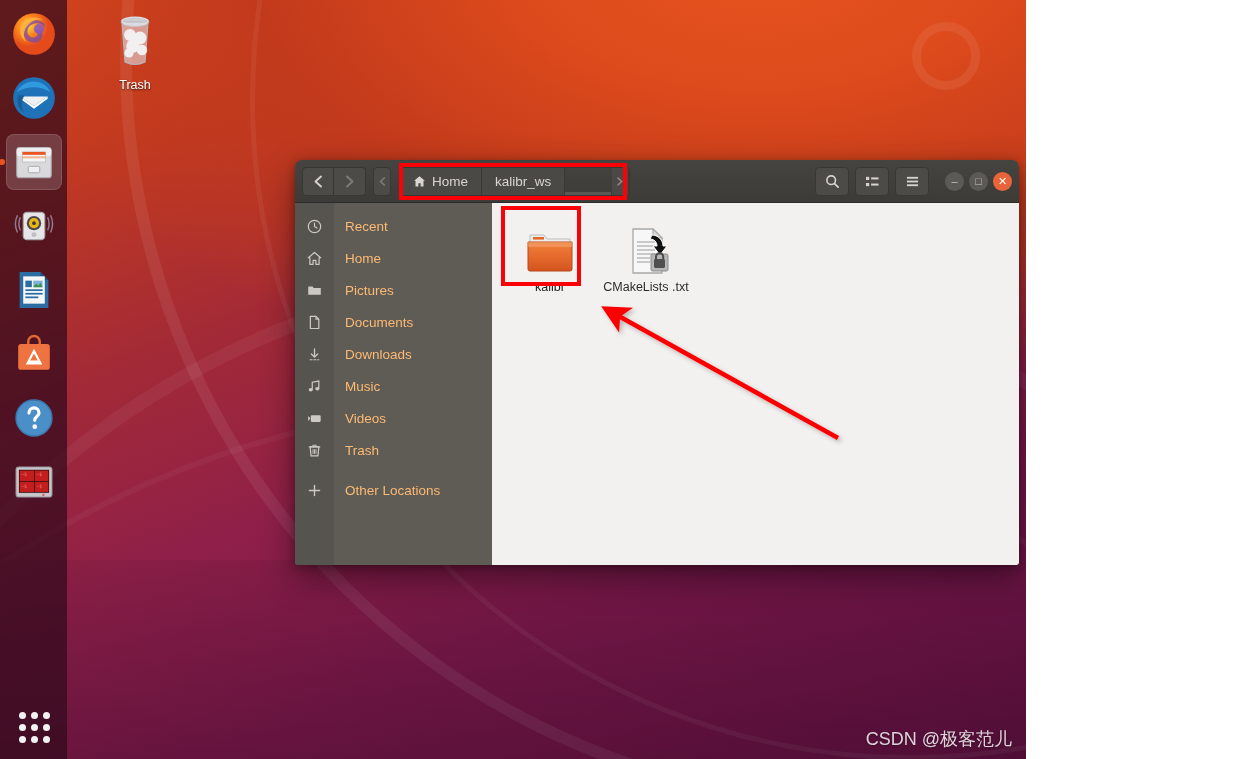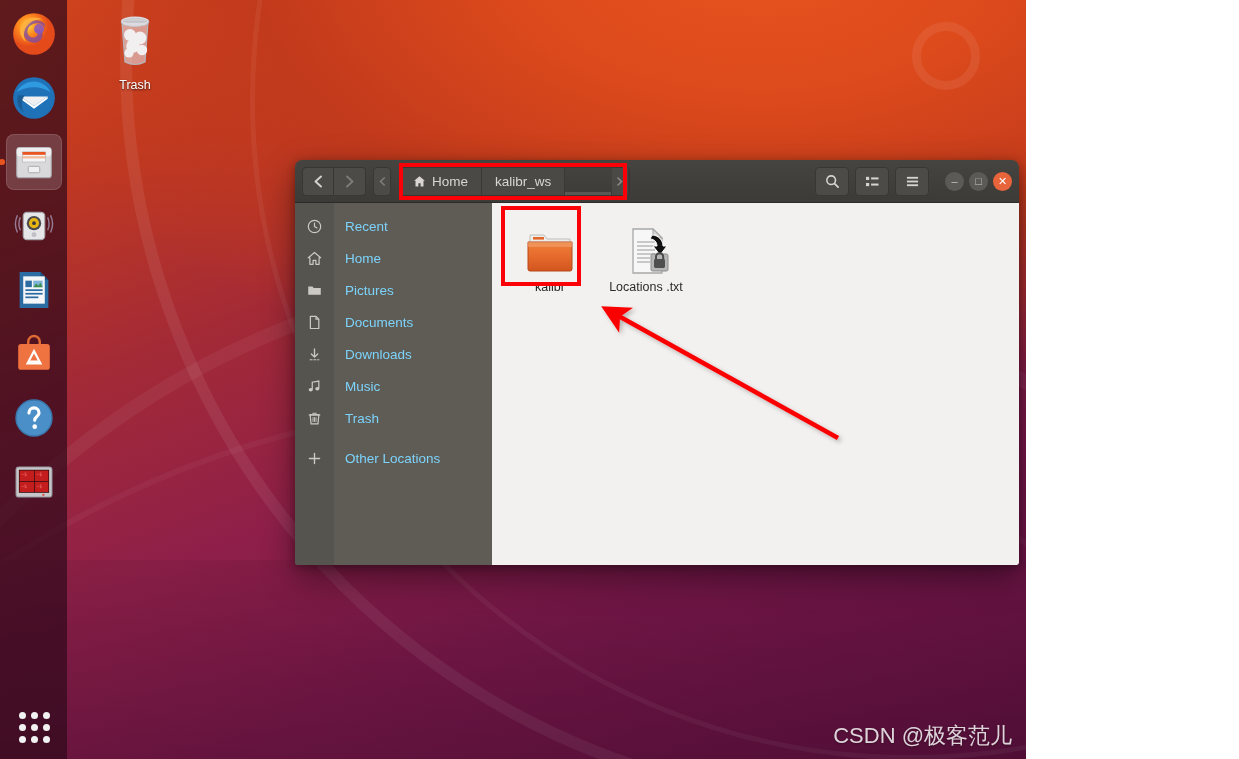--- a/index.html
+++ b/index.html
@@ -174,21 +174,21 @@
     display: flex; flex-direction: column;
     padding-top: 7px;
     position: relative;
   }
   #sidebar::before {
     content:""; position:absolute; left:0; top:0; bottom:0; width:39px;
     background: #56544e;
   }
   .side-item {
     height: 32px; display: flex; align-items: center;
-    color: #7dd3fc; font-size: 13.5px;
+    color: #fdba74; font-size: 13.5px;
     position: relative; z-index: 1;
   }
   .side-item .si-ico {
     width: 39px; flex: 0 0 39px;
     display:flex; align-items:center; justify-content:center;
     color: #ccc9c4;
   }
   .side-item .si-lbl { padding-left: 11px; }
   .side-gap { height: 8px; }
 
@@ -217,21 +217,21 @@
     z-index: 40; pointer-events: none;
   }
   #annot-crumbs { left: 399px; top: 163px; width: 228px; height: 37px; }
   #annot-folder { left: 501px; top: 206px; width: 80px; height: 80px; }
   #annot-arrow { position: absolute; left: 580px; top: 290px; z-index: 40; pointer-events:none; }
 
   
   #watermark {
     position: absolute; right: 14px; bottom: 8px;
     color: rgba(255,255,255,0.82);
-    font-size: 22px;
+    font-size: 18px;
     z-index: 30;
     text-shadow: 0 1px 2px rgba(0,0,0,0.3);
   }
 </style>
 </head>
 <body>
 
 <div id="desktop">
 
   <div class="swoosh sw1"></div>
@@ -509,20 +509,29 @@
             <svg width="15" height="15" viewBox="0 0 16 16">
                 <path d="M5.6 11V3.4l7-1.2V10" fill="none" stroke="currentColor" stroke-width="1.3"></path>
                 <ellipse cx="4" cy="11.4" rx="2.2" ry="1.8" fill="currentColor"></ellipse>
                 <ellipse cx="11" cy="10.4" rx="2.2" ry="1.8" fill="currentColor"></ellipse>
               </svg>
           </span>
           <span class="si-lbl">Music</span>
         </div>
 
 
+        <div class="side-item">
+          <span class="si-ico">
+            <svg width="15" height="15" viewBox="0 0 16 16">
+                <rect x="4" y="4.6" width="10.6" height="7" rx="1.2" fill="currentColor"></rect>
+                <path d="M1.2 5.4l2.4 2.6-2.4 2.6z" fill="currentColor"></path>
+              </svg>
+          </span>
+          <span class="si-lbl">Videos</span>
+        </div>
 
         <div class="side-item">
           <span class="si-ico">
             <svg width="15" height="15" viewBox="0 0 16 16">
                 <path d="M3.4 4.2h9.2l-.9 9.6H4.3z" fill="none" stroke="currentColor" stroke-width="1.3" stroke-linejoin="round"></path>
                 <path d="M2.4 4.2h11.2M6.2 2.4h3.6" stroke="currentColor" stroke-width="1.3" stroke-linecap="round"></path>
                 <path d="M6.4 6.6v5M8 6.6v5M9.6 6.6v5" stroke="currentColor" stroke-width="1"></path>
               </svg>
           </span>
           <span class="si-lbl">Trash</span>
@@ -568,21 +577,21 @@
               <path d="M33 2v9h9z" fill="#dcdcdc" stroke="#a8a8a8" stroke-width="1.1"></path>
               <g stroke="#9a9a9a" stroke-width="1">
                 <path d="M17 15h18M17 19h18M17 23h18M17 27h18M17 31h13M17 35h13"></path>
               </g>
               <path d="M32 8c6 0 11 5 11 11h4l-7 9-7-9h4c0-4-3-7-7-7z" fill="#111" stroke="#fff" stroke-width="1"></path>
               <rect x="31" y="27" width="17" height="17" rx="1.5" fill="#b6b6b6" stroke="#8d8d8d" stroke-width="1"></rect>
               <path d="M36 32v-2.2a3.6 3.6 0 017.2 0V32" fill="none" stroke="#4a4a4a" stroke-width="2"></path>
               <rect x="34" y="32" width="11" height="9" rx="1.4" fill="#4f4f4f"></rect>
             </svg>
           </span>
-          <span class="flbl">Locations
+          <span class="flbl">CMakeLists
 .txt</span>
         </div>
       </div>
     </div>
   </div>
 
   <div class="annot" id="annot-crumbs"></div>
   <div class="annot" id="annot-folder"></div>
   <svg id="annot-arrow" width="280" height="170" viewBox="0 0 280 170">
     <defs>

